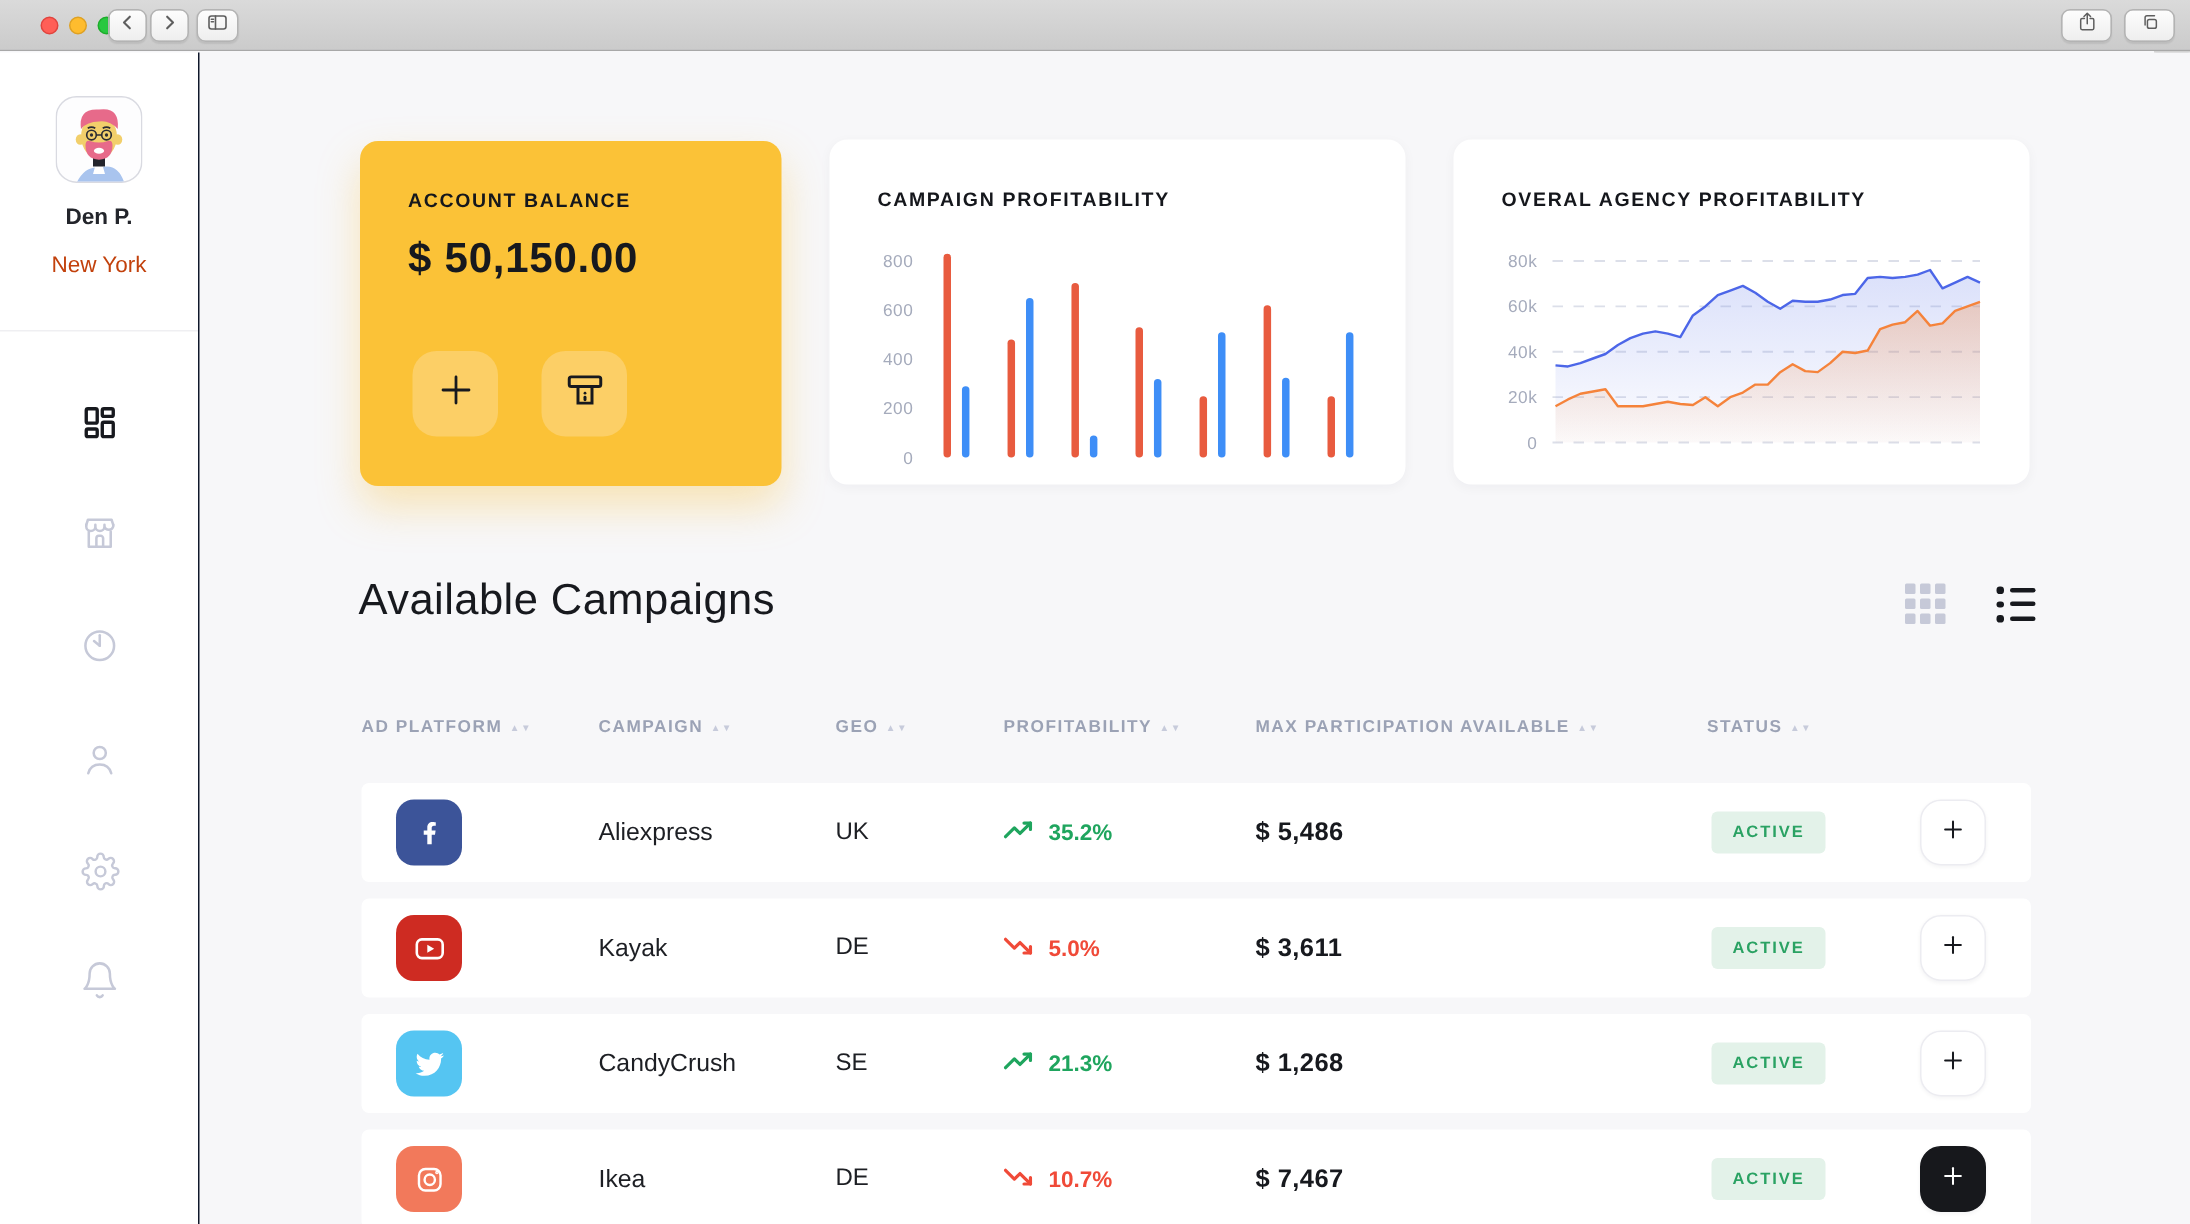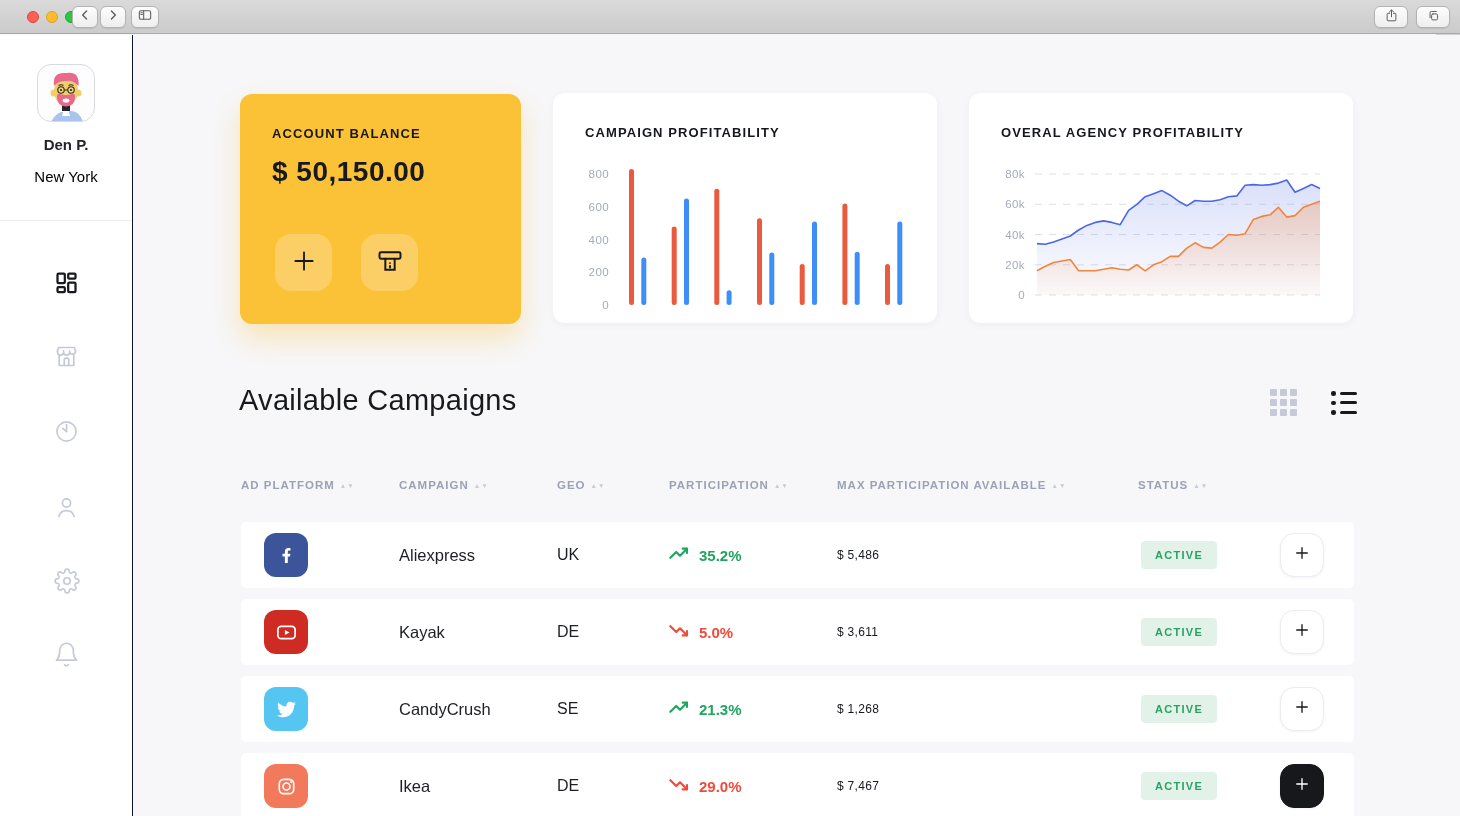--- a/index.html
+++ b/index.html
@@ -26,21 +26,21 @@
              color:#4c4c4c; font-size:17px; font-weight:400; line-height:1; }
 
   
   .sidebar { position:absolute; left:0; top:35px; width:133px; height:781px; background:#ffffff;
              border-right:1px solid #0f172a; }
   .profile { position:absolute; left:0; top:0; width:100%; height:186px; border-bottom:1px solid #efeff2; }
   .avatar { position:absolute; left:37px; top:29px; width:58px; height:58px; }
   .user-name { position:absolute; left:0; top:101px; width:100%; text-align:center;
                font-size:15px; font-weight:700; color:#23252b; }
   .user-loc { position:absolute; left:0; top:133px; width:100%; text-align:center;
-              font-size:15px; color:#000000; }
+              font-size:15px; color:#c2410c; }
   .nav-item { position:absolute; left:0; width:133px; height:40px; display:flex;
               align-items:center; justify-content:center; cursor:pointer; }
   .nav-item svg { fill:none; stroke:#c6c9d8; stroke-width:1.5; stroke-linecap:round; stroke-linejoin:round; }
   .nav-item.active svg { stroke:#17191e; stroke-width:2; }
 
   
   .main { position:absolute; left:134px; top:35px; width:1326px; height:583px; background:#f7f7f9; }
   .card { position:absolute; border-radius:12px; background:#fff; box-shadow:0 2px 8px rgba(25,28,40,.04); }
   .card-title { position:absolute; left:32px; top:32px; font-size:13px; font-weight:700;
                 letter-spacing:1.1px; color:#15171c; }
@@ -86,21 +86,21 @@
   .cell { position:absolute; top:0; height:100%; display:flex; align-items:center; }
   .picon { left:23px; width:44px; height:44px; top:11px; border-radius:12px;
            display:flex; align-items:center; justify-content:center; }
   .picon.facebook { background:#3c5499; } .picon.youtube { background:#ce2b22; }
   .picon.twitter { background:#55c5f2; } .picon.instagram { background:#f2795b; }
   .c-campaign { left:158px; font-size:16.5px; color:#1d1f24; }
   .c-geo { left:316px; font-size:16px; color:#1d1f24; }
   .c-profit { left:428px; font-size:15px; font-weight:700; }
   .c-profit svg { margin-right:8px; }
   .c-profit.up { color:#1fa55e; } .c-profit.down { color:#f04a38; }
-  .c-amount { left:596px; font-size:12px; font-weight:400; color:#17191e; letter-spacing:.3px; }
+  .c-amount { left:596px; font-size:17px; font-weight:700; color:#17191e; letter-spacing:.3px; }
   .badge { position:absolute; left:900px; top:19px; height:28px; padding:0 14px; border-radius:4px;
            background:#e3f2e9; color:#2aa263; font-size:11px; font-weight:700; letter-spacing:1.3px;
            display:flex; align-items:center; }
   .row-add { position:absolute; left:1039px; top:11px; width:44px; height:44px; border-radius:14px;
              background:#fff; border:1px solid #ececf1; display:flex; align-items:center;
              justify-content:center; cursor:pointer; box-shadow:0 1px 3px rgba(25,28,40,.05); }
   .row-add svg { stroke:#17191e; stroke-width:1.8; stroke-linecap:round; }
   .row-add.dark { background:#17181c; border-color:#17181c; }
   .row-add.dark svg { stroke:#fff; }
 </style>
@@ -329,21 +329,21 @@
         </div>
       <div class="th" style="left:265px;">
           <span>CAMPAIGN</span>
           <span class="caret">▲▼</span>
         </div>
       <div class="th" style="left:423px;">
           <span>GEO</span>
           <span class="caret">▲▼</span>
         </div>
       <div class="th" style="left:535px;">
-          <span>PARTICIPATION</span>
+          <span>PROFITABILITY</span>
           <span class="caret">▲▼</span>
         </div>
       <div class="th" style="left:703px;">
           <span>MAX PARTICIPATION AVAILABLE</span>
           <span class="caret">▲▼</span>
         </div>
       <div class="th" style="left:1004px;">
           <span>STATUS</span>
           <span class="caret">▲▼</span>
         </div>
@@ -435,21 +435,21 @@
               <circle cx="17" cy="7" r="0.4" fill="#fff"></circle>
             </svg>
         </div>
         <div class="cell c-campaign">Ikea</div>
         <div class="cell c-geo">DE</div>
         <div class="cell c-profit down">
           <span><svg width="22" height="15" viewBox="0 0 20 14" style="fill:none;stroke:#f04a38;stroke-width:2;stroke-linecap:round;stroke-linejoin:round">
                 <path d="M1 3 L6.5 8.5 L10 5 L16.5 11.5"></path>
                 <polyline points="12.5 11.5 16.5 11.5 16.5 7.5"></polyline>
               </svg></span>
-          <span>29.0%</span>
+          <span>10.7%</span>
         </div>
         <div class="cell c-amount">$ 7,467</div>
         <div class="badge">ACTIVE</div>
         <div class="row-add dark">
           <span><svg width="18" height="18" viewBox="0 0 24 24" style="fill:none">
                 <line x1="12" y1="5" x2="12" y2="19"></line>
                 <line x1="5" y1="12" x2="19" y2="12"></line>
               </svg></span>
         </div>
       </div>

